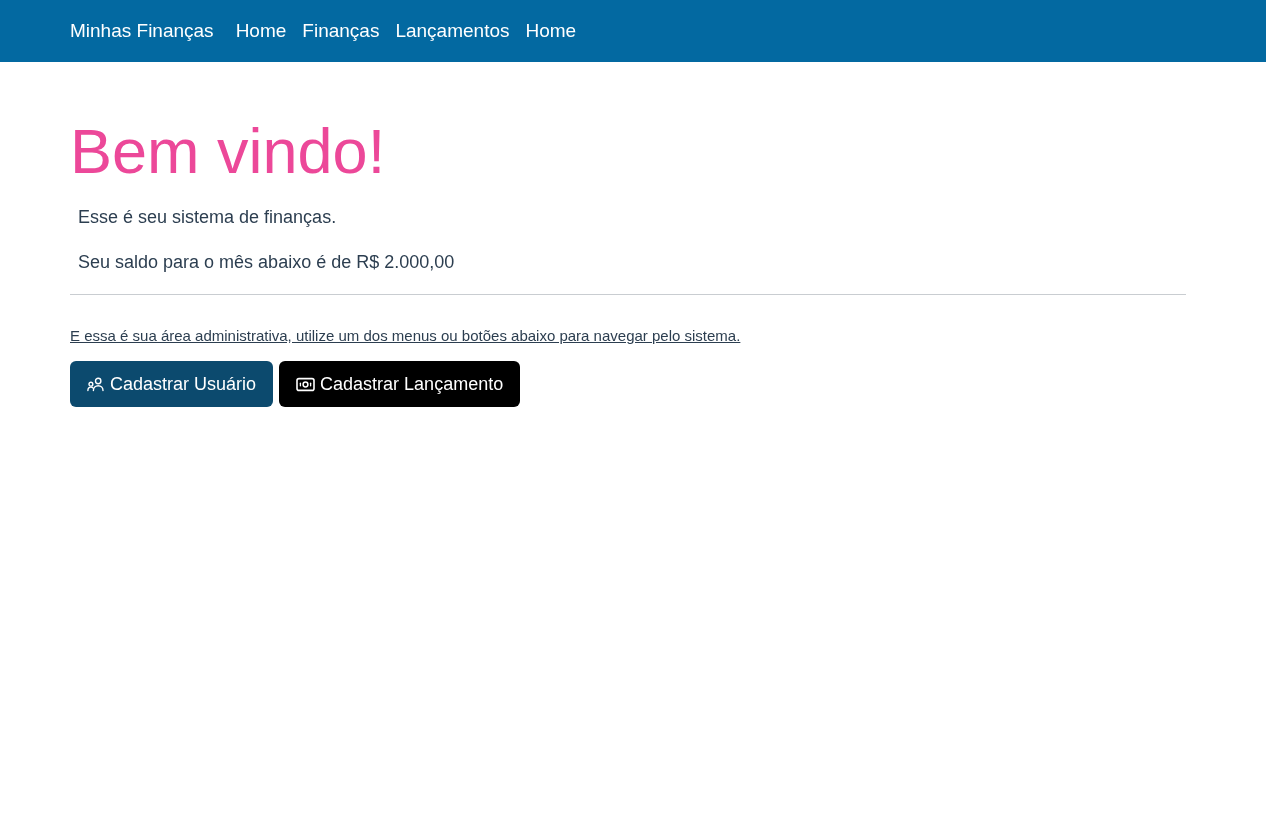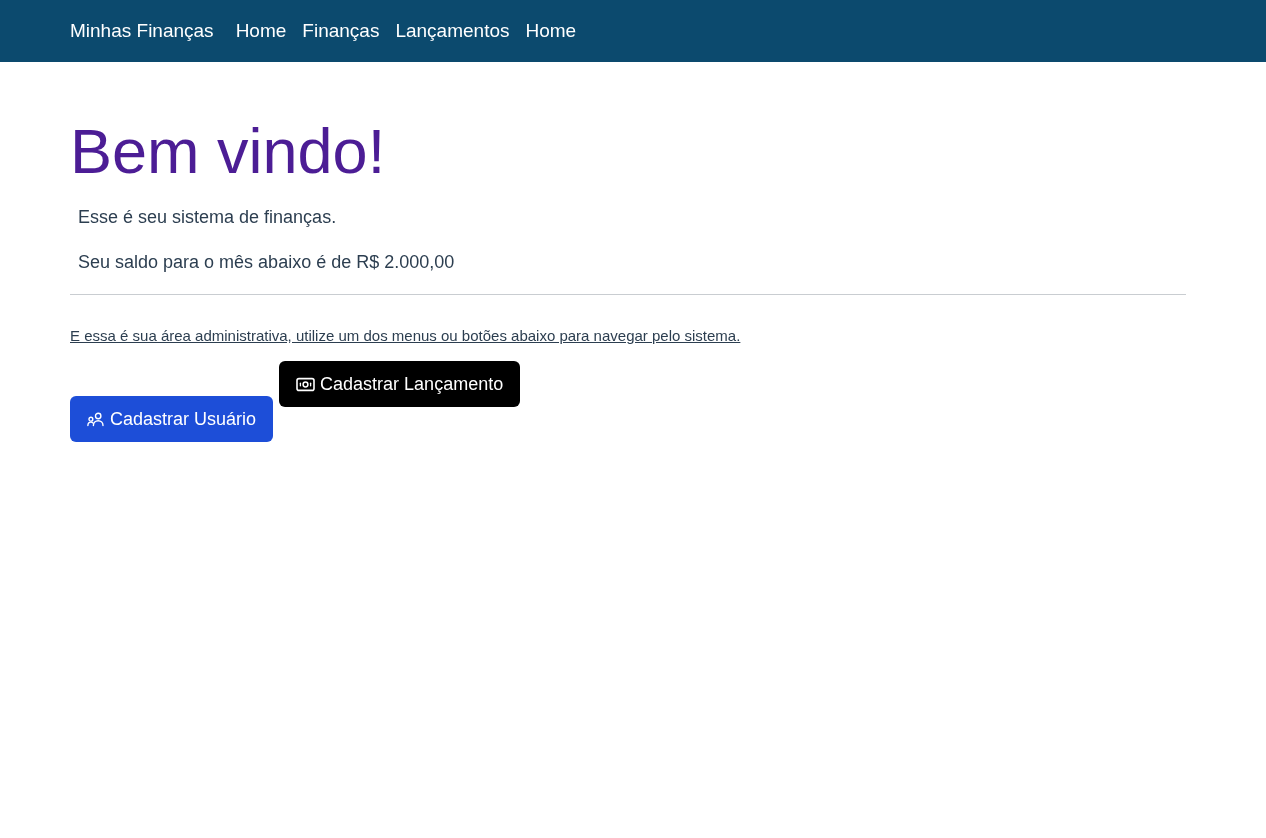--- a/index.html
+++ b/index.html
@@ -9,21 +9,21 @@
     height: 838px;
     background: #ffffff;
     font-family: "Liberation Sans", sans-serif;
     color: #2c3e50;
     overflow: hidden;
   }
 
   
   .navbar {
     height: 62px;
-    background: #0c4a6e;
+    background: #0369a1;
     display: flex;
     align-items: center;
     width: 100%;
   }
   .navbar-inner {
     margin-left: 70px;
     width: 1116px;
     display: flex;
     align-items: center;
   }
@@ -58,21 +58,21 @@
   
   .main {
     margin-left: 70px;
     width: 1116px;
   }
   .page-title {
     font-size: 63px;
     font-weight: 400;
     line-height: 1.08;
     margin: 55px 0 0 0;
-    color: #4c1d95;
+    color: #ec4899;
   }
   .lead {
     font-size: 18px;
     line-height: 26px;
     margin: 19px 0 0 8px;
     color: #2c3e50;
   }
   .divider {
     margin: 19px 0 0 0;
     border: none;
@@ -98,21 +98,21 @@
     color: #ffffff;
     font-size: 18px;
     font-family: "Liberation Sans", sans-serif;
     display: inline-flex;
     align-items: center;
     gap: 5px;
     padding: 0 17px;
     cursor: pointer;
     white-space: nowrap;
   }
-  .btn-primary { background: #1d4ed8; margin-top: 35px; }
+  .btn-primary { background: #0c4a6e; }
   .btn-danger  { background: #000000; }
   .btn .icon {
     display: inline-flex;
     align-items: center;
     justify-content: center;
   }
   .btn .icon svg { display: block; }
 </style>
 </head>
 <body>

